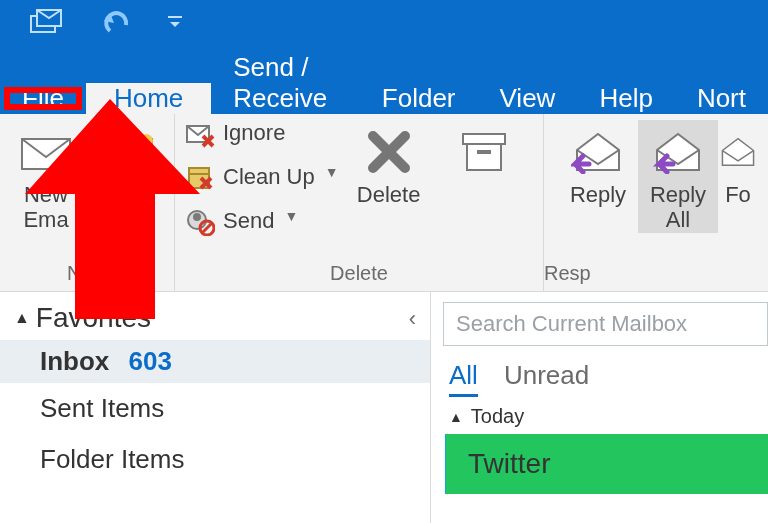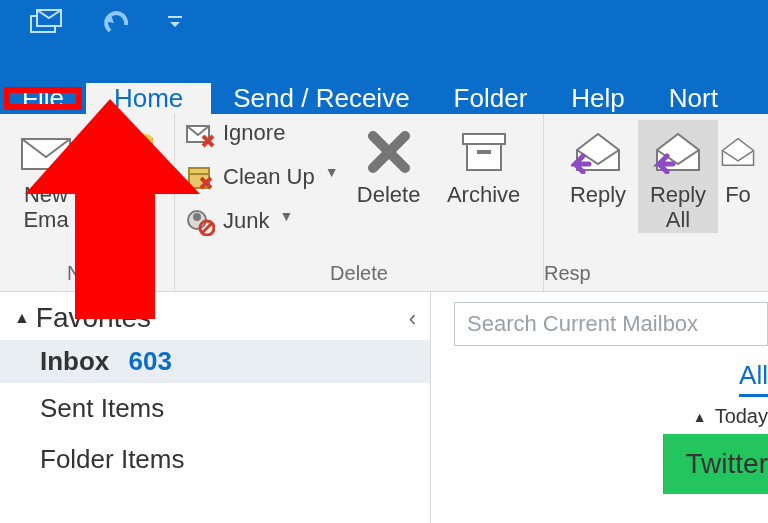--- a/index.html
+++ b/index.html
@@ -32,21 +32,21 @@
   .content { display:flex; height: calc(523px - 44px - 70px - 178px); }
   .nav { width: 430px; position:relative; }
   .nav-header { display:flex; align-items:center; padding: 10px 14px 6px 14px; font-size:28px; color:#333; }
   .tri { margin-right:6px; font-size:16px; color:#333; }
   .collapse { position:absolute; top:14px; right:14px; font-size:22px; color:#6b6b6b; cursor:pointer; }
   .nav-item { font-size:26px; color:#333; padding: 10px 4px 10px 40px; cursor:pointer; }
   .nav-item.inbox { background:#e9eef2; padding-top:6px; padding-bottom:6px; }
   .nav-item.inbox .name { font-weight:600; }
   .nav-item.inbox .count { color:#0a6dca; font-weight:600; margin-left:12px; }
 
-  .mail { flex:1; border-left:1px solid #d9d9d9; display:flex; flex-direction:column;align-items:flex-end; }
+  .mail { flex:1; border-left:1px solid #d9d9d9; display:flex; flex-direction:column; }
   .searchwrap { padding: 10px 0 8px 12px; }
   .search { width: 100%; height: 44px; border:1px solid #bfcad2; font-size:22px; color:#333; padding: 0 12px; }
   .search::placeholder { color:#9aa0a6; }
   .filters { display:flex; gap:26px; padding: 6px 0 4px 18px; font-size:26px; }
   .filters .all { color:#0a6dca; position:relative; padding-bottom:6px; }
   .filters .all::after { content:""; position:absolute; left:0; right:0; bottom:0; height:3px; background:#0a6dca; }
   .filters .unread { color:#6b6b6b; }
   .group { display:flex; align-items:center; gap:8px; padding: 4px 0 2px 18px; font-size:20px; color:#333; }
   .msg { margin: 4px 0 0 14px; border-left:1px solid #0ea5e9; background:#22c55e; padding: 14px 0 14px 22px; font-size:28px; color:#333; }
 
@@ -86,20 +86,23 @@
     <span class="redbox"></span>
   </div>
   <div class="tab home active">
     <span>Home</span>
   </div>
   <div class="tab">
     <span>Send / Receive</span>
   </div>
   <div class="tab">
     <span>Folder</span>
+  </div>
+  <div class="tab">
+    <span>View</span>
   </div>
   <div class="tab">
     <span>Help</span>
   </div>
   <div class="tab">
     <span>Nort</span>
   </div>
 </div>
 
 <div class="ribbon">
@@ -155,41 +158,40 @@
         </div>
         <div class="small-row">
           <span>
             <svg width="30" height="28" viewBox="0 0 30 28">
                 <circle cx="12" cy="12" r="9" fill="#d9d9d9" stroke="#7a7a7a" stroke-width="2"></circle>
                 <circle cx="12" cy="9" r="4" fill="#7a7a7a"></circle>
                 <circle cx="22" cy="20" r="7" fill="none" stroke="#d23b2b" stroke-width="3"></circle>
                 <path d="M17 25 L27 15" stroke="#d23b2b" stroke-width="3"></path>
               </svg>
           </span>
-          <span class="lbl">Junk</span>
+          <span class="lbl">Send</span>
           <span class="drop">▼</span>
         </div>
       </div>
       <div class="big-btn">
         <span class="icon">
           <svg class="x-icon" viewBox="0 0 48 48">
               <path d="M8 8 L40 40 M40 8 L8 40" stroke="#767676" stroke-width="10" stroke-linecap="round"></path>
             </svg>
         </span>
         <span class="lbl">Delete</span>
       </div>
       <div class="big-btn" style="width:90px">
         <span class="icon">
           <svg width="50" height="48" viewBox="0 0 50 48">
               <rect x="4" y="6" width="42" height="10" fill="#fff" stroke="#7a7a7a" stroke-width="2"></rect>
               <rect x="8" y="16" width="34" height="26" fill="#fff" stroke="#7a7a7a" stroke-width="2"></rect>
               <rect x="18" y="22" width="14" height="4" fill="#7a7a7a"></rect>
             </svg>
         </span>
-        <span class="lbl">Archive</span>
       </div>
     </div>
     <div class="rgroup-label">Delete</div>
   </div>
 
   <div class="rgroup" style="flex:1;border-right:none">
     <div class="rgroup-body" style="padding-left:14px;gap:0">
       <div class="big-btn">
         <span class="icon">
           <svg width="54" height="44" viewBox="0 0 54 44">
@@ -244,20 +246,21 @@
       <span>Folder Items</span>
     </div>
   </div>
 
   <div class="mail">
     <div class="searchwrap">
       <input class="search" placeholder="Search Current Mailbox" style="">
     </div>
     <div class="filters">
       <span class="all">All</span>
+      <span class="unread">Unread</span>
     </div>
     <div class="group">
       <span style="font-size:14px">▲</span>
       <span>Today</span>
     </div>
     <div class="msg">
       <span>Twitter</span>
     </div>
   </div>
 </div>

